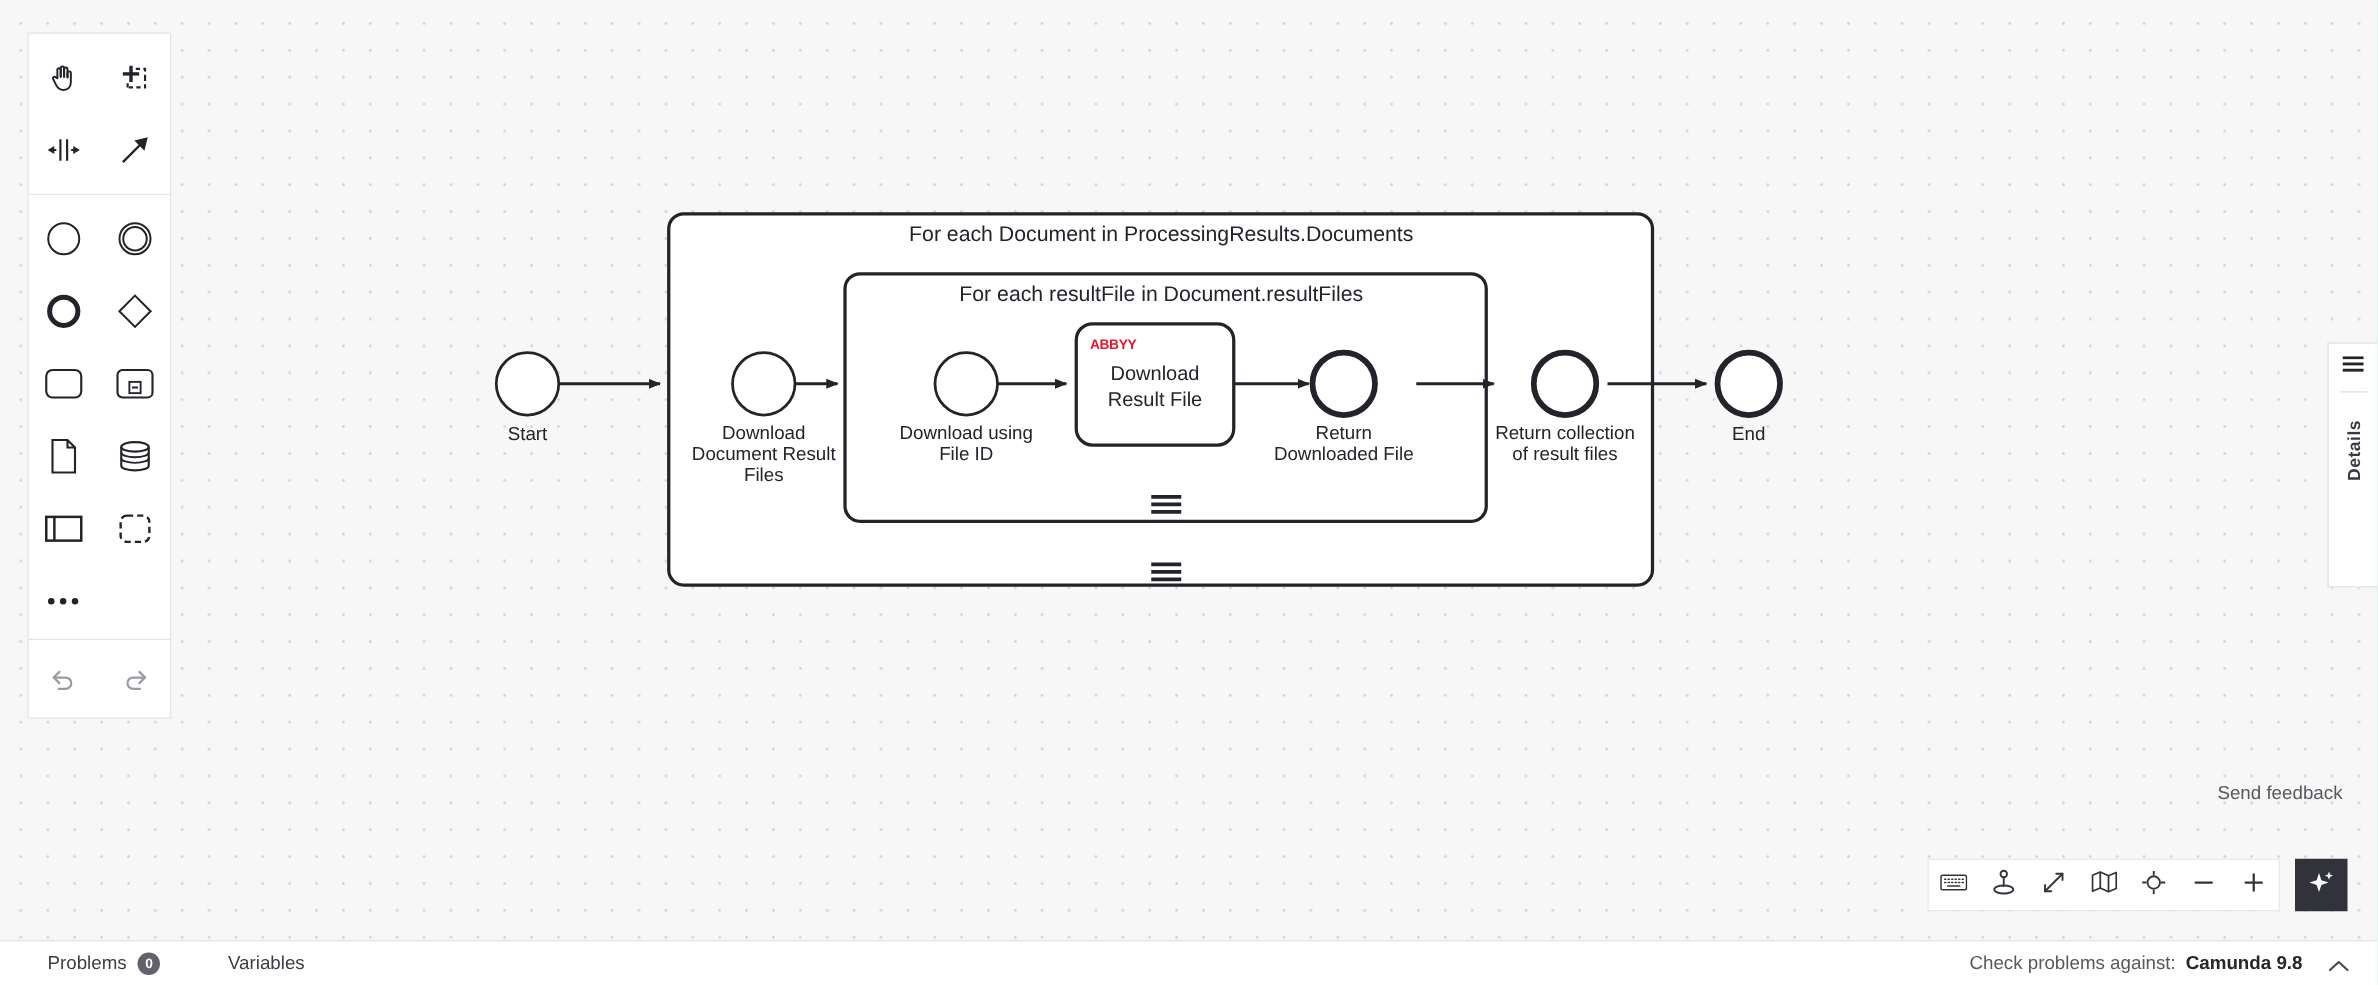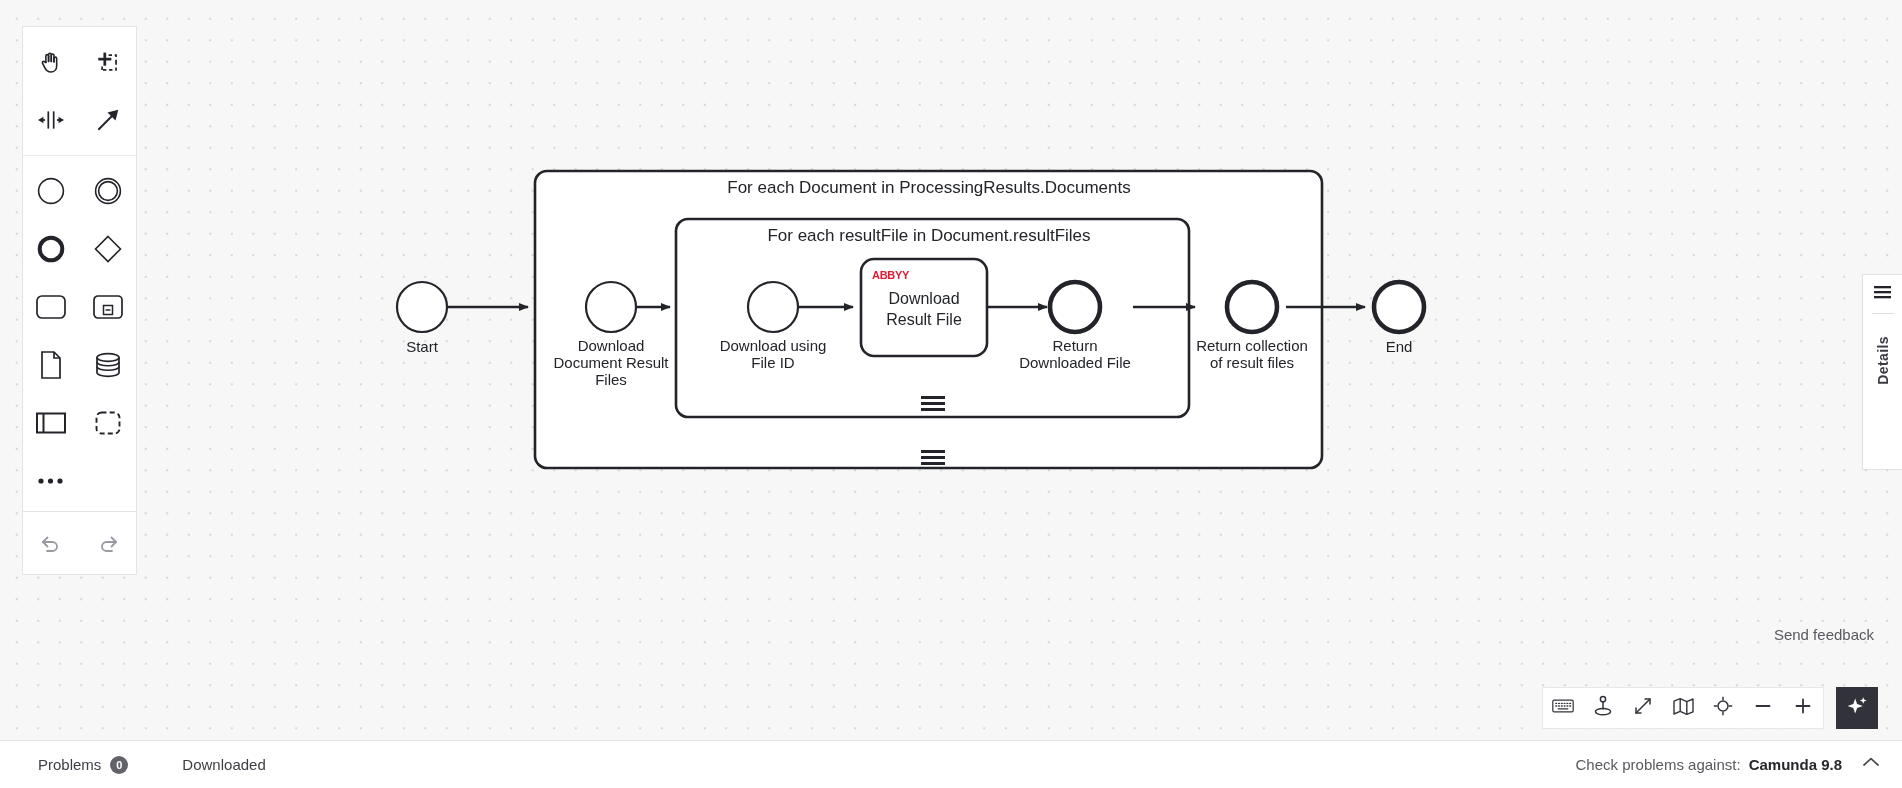--- a/index.html
+++ b/index.html
@@ -123,21 +123,21 @@
     background: #32323a;
     display: flex; align-items: center; justify-content: center;
     cursor: pointer;
     z-index: 45;
   }
 
   
   #statusbar {
     position: absolute;
     left: 0; bottom: 0;
-    width: 1902px; height: 48px;
+    width: 1902px; height: 36px;
     background: #fff;
     border-top: 1px solid #e2e2e2;
     display: flex;
     align-items: center;
     z-index: 50;
   }
   .sb-tab {
     display: flex; align-items: center;
     height: 36px;
     padding: 0 14px;
@@ -153,21 +153,21 @@
     background: #62626b;
     color: #fff;
     font-size: 11px;
     font-weight: bold;
     display: flex; align-items: center; justify-content: center;
     padding: 0 5px;
   }
   #variables-tab { margin-left: 26px; }
   #sb-right {
     margin-left: auto;
-    display: flex; align-items: flex-start;
+    display: flex; align-items: flex-end;
     padding-right: 22px;
     font-size: 15px;
   }
   #check-label { color: #58585f; }
   #engine-version {
     margin-left: 8px;
     font-weight: bold;
     color: #26262c;
   }
   #engine-chevron {
@@ -544,21 +544,21 @@
       </span>
     </div>
 
   </div>
 
   <div id="statusbar">
     <div class="sb-tab" id="problems-tab">
       <span>Problems</span>
       <span id="problems-badge">0</span>
     </div>
-    <div class="sb-tab" id="variables-tab">Downloaded</div>
+    <div class="sb-tab" id="variables-tab">Variables</div>
 
     <div id="sb-right">
       <span id="check-label">Check problems against:</span>
       <span id="engine-version">Camunda 9.8</span>
       <span id="engine-chevron">
         <svg width="18" height="12" viewBox="0 0 18 12" fill="none" stroke="#4a4a52" stroke-width="1.7" stroke-linecap="round" stroke-linejoin="round">
           <polyline points="2,9 9,2.6 16,9"></polyline>
         </svg>
       </span>
     </div>

